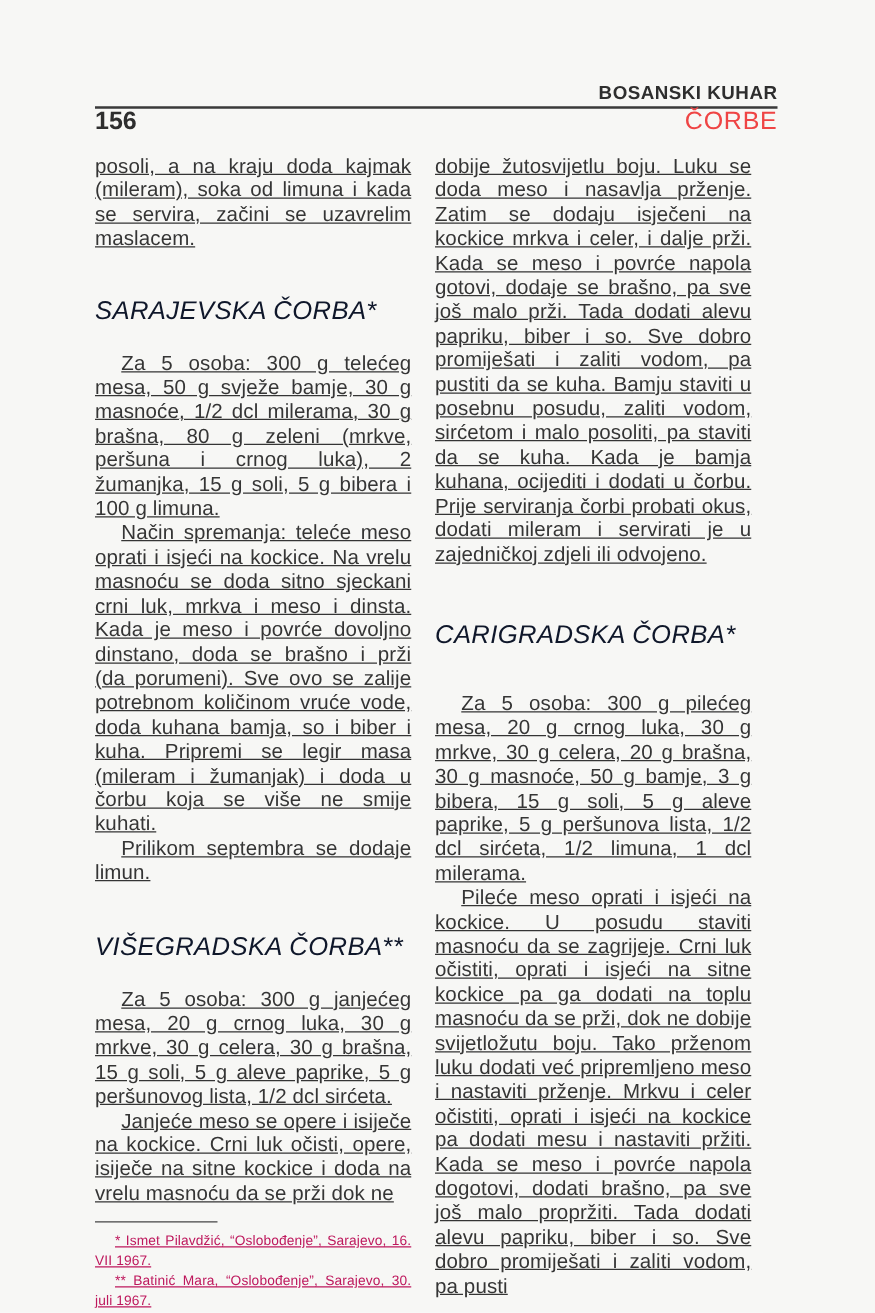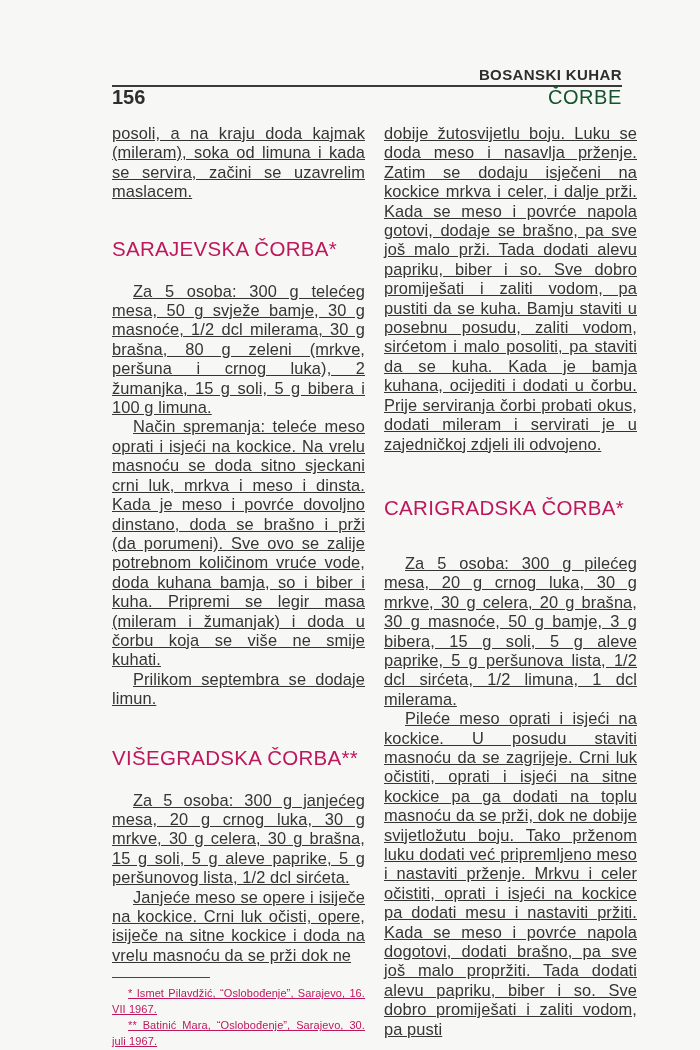--- a/index.html
+++ b/index.html
@@ -9,21 +9,21 @@
   }
   .page {
     position: relative;
     width: 700px;
     height: 1050px;
     background: #f7f7f5;
     font-family: "Liberation Sans", sans-serif;
     color: #333;
     overflow: hidden;
     box-sizing: border-box;
-    padding: 66px 78px 0 112px;
+    padding: 66px 78px 0 76px;
   }
   
   .header-top {
     text-align: right;
     font-size: 15px;
     font-weight: bold;
     letter-spacing: 0.4px;
     color: #2e2e2e;
     line-height: 18px;
   }
@@ -32,21 +32,21 @@
     margin-top: 1px;
   }
   .header-bottom {
     display: flex;
     justify-content: space-between;
     font-size: 20px;
     line-height: 19px;
     margin-top: 1px;
   }
   .page-number { font-weight: bold; color: #2e2e2e; }
-  .chapter     { font-weight: normal; letter-spacing: 0.6px; color: #14532d; }
+  .chapter     { font-weight: normal; letter-spacing: 0.6px; color: #ef4444; }
 
   
   .columns {
     display: flex;
     gap: 19px;
     margin-top: 17px;
   }
   .col {
     width: 253px;
     flex: 0 0 253px;
@@ -59,22 +59,23 @@
     color: #353535;
     letter-spacing: 0.1px;
     text-decoration: underline;
   }
   .col p.indent { text-indent: 21px; }
   .recipe-title {
     margin: 0;
     font-size: 20.5px;
     font-weight: normal;
     letter-spacing: 0.3px;
-    color: #be185d;
+    color: #0f172a;
     white-space: nowrap;
+    font-style: italic;
   }
   .rt-sarajevska  { margin-top: 35px; margin-bottom: 21px; }
   .rt-visegradska { margin-top: 37px; margin-bottom: 21px; }
   .rt-carigradska { margin-top: 42px; margin-bottom: 34px; }
 
   
   .footnotes { margin-top: 12px; }
   .fn-rule {
     width: 98px;
     border-top: 1.6px solid #454545;

